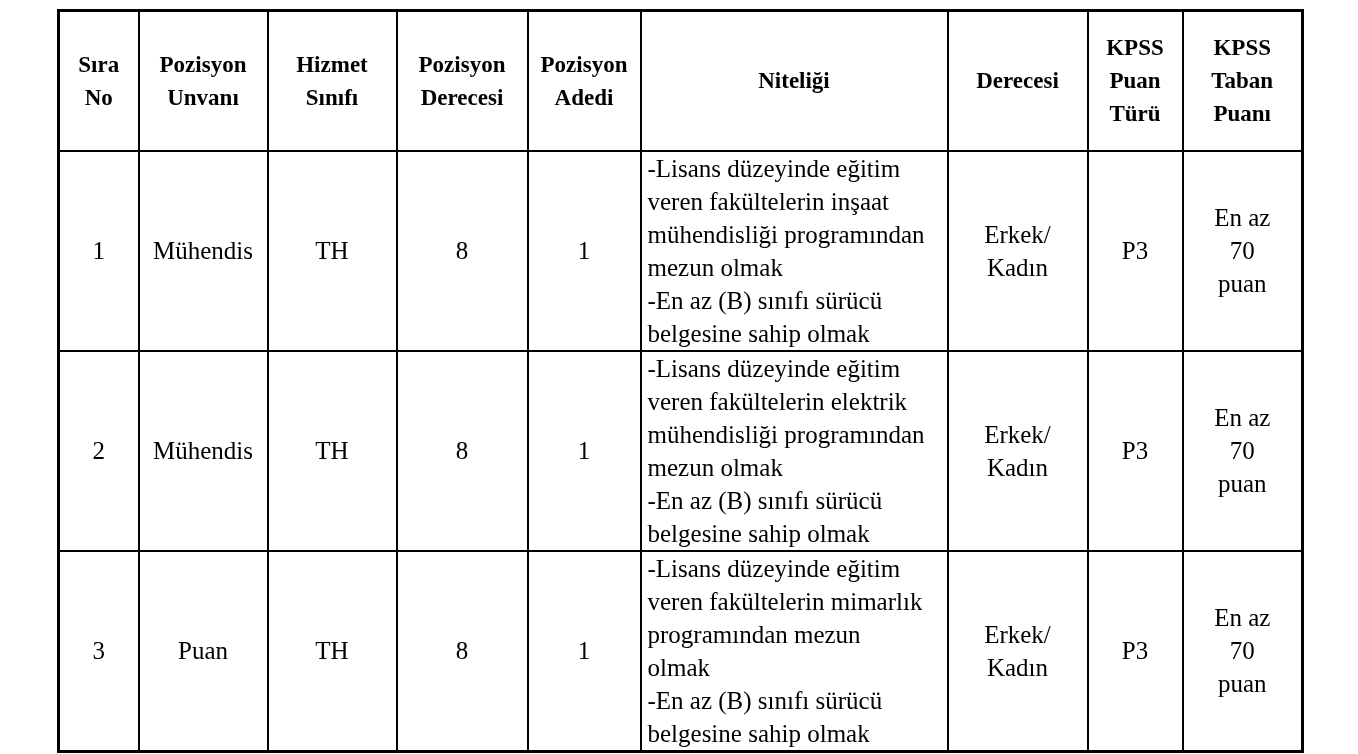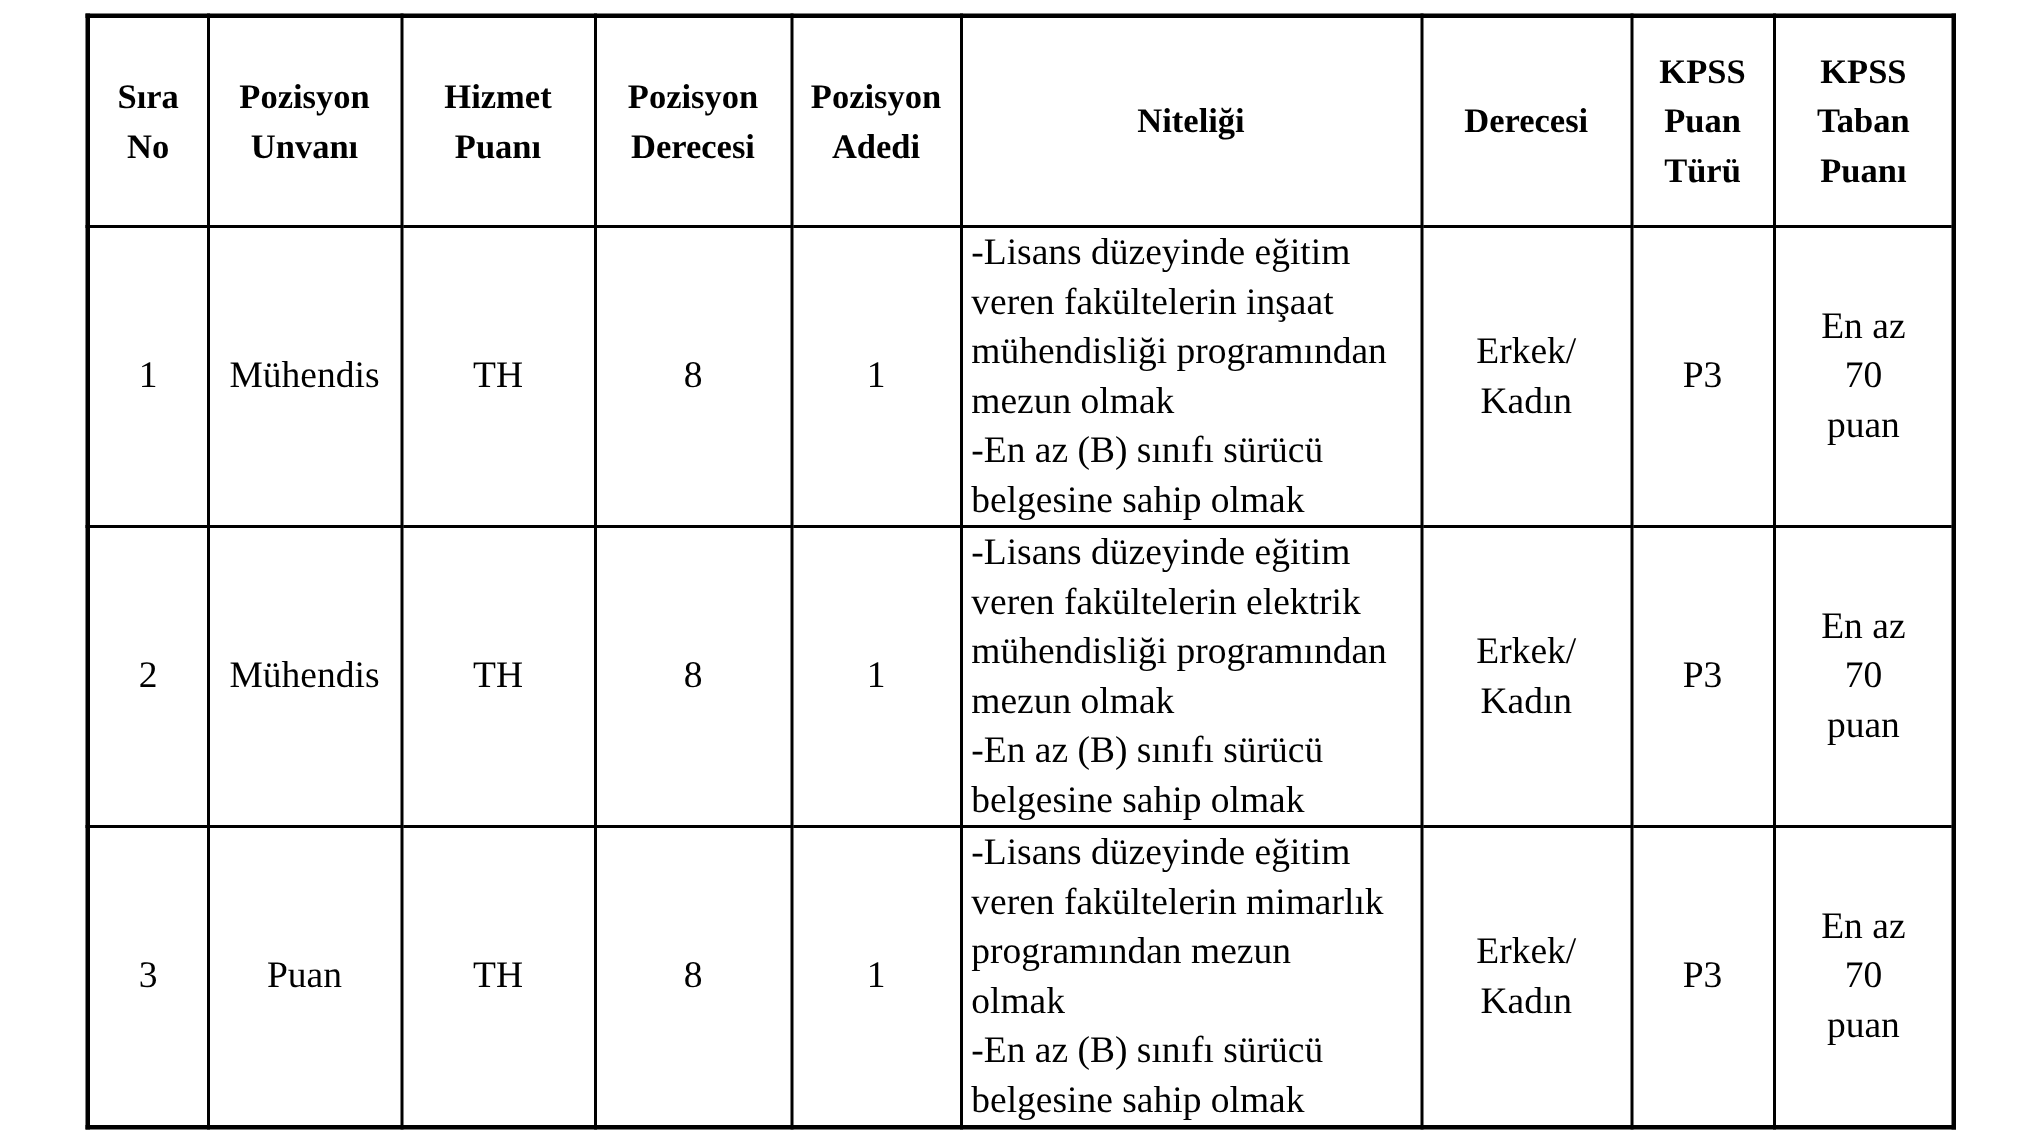--- a/index.html
+++ b/index.html
@@ -73,21 +73,21 @@
       <col style="width:95px">
       <col style="width:120px">
     </colgroup>
     <thead>
       <tr>
         <th>Sıra
 No</th>
         <th>Pozisyon
 Unvanı</th>
         <th>Hizmet
-Puanı</th>
+Sınıfı</th>
         <th>Pozisyon
 Derecesi</th>
         <th>Pozisyon
 Adedi</th>
         <th>Niteliği</th>
         <th>Derecesi</th>
         <th>KPSS
 Puan
 Türü</th>
         <th>KPSS

